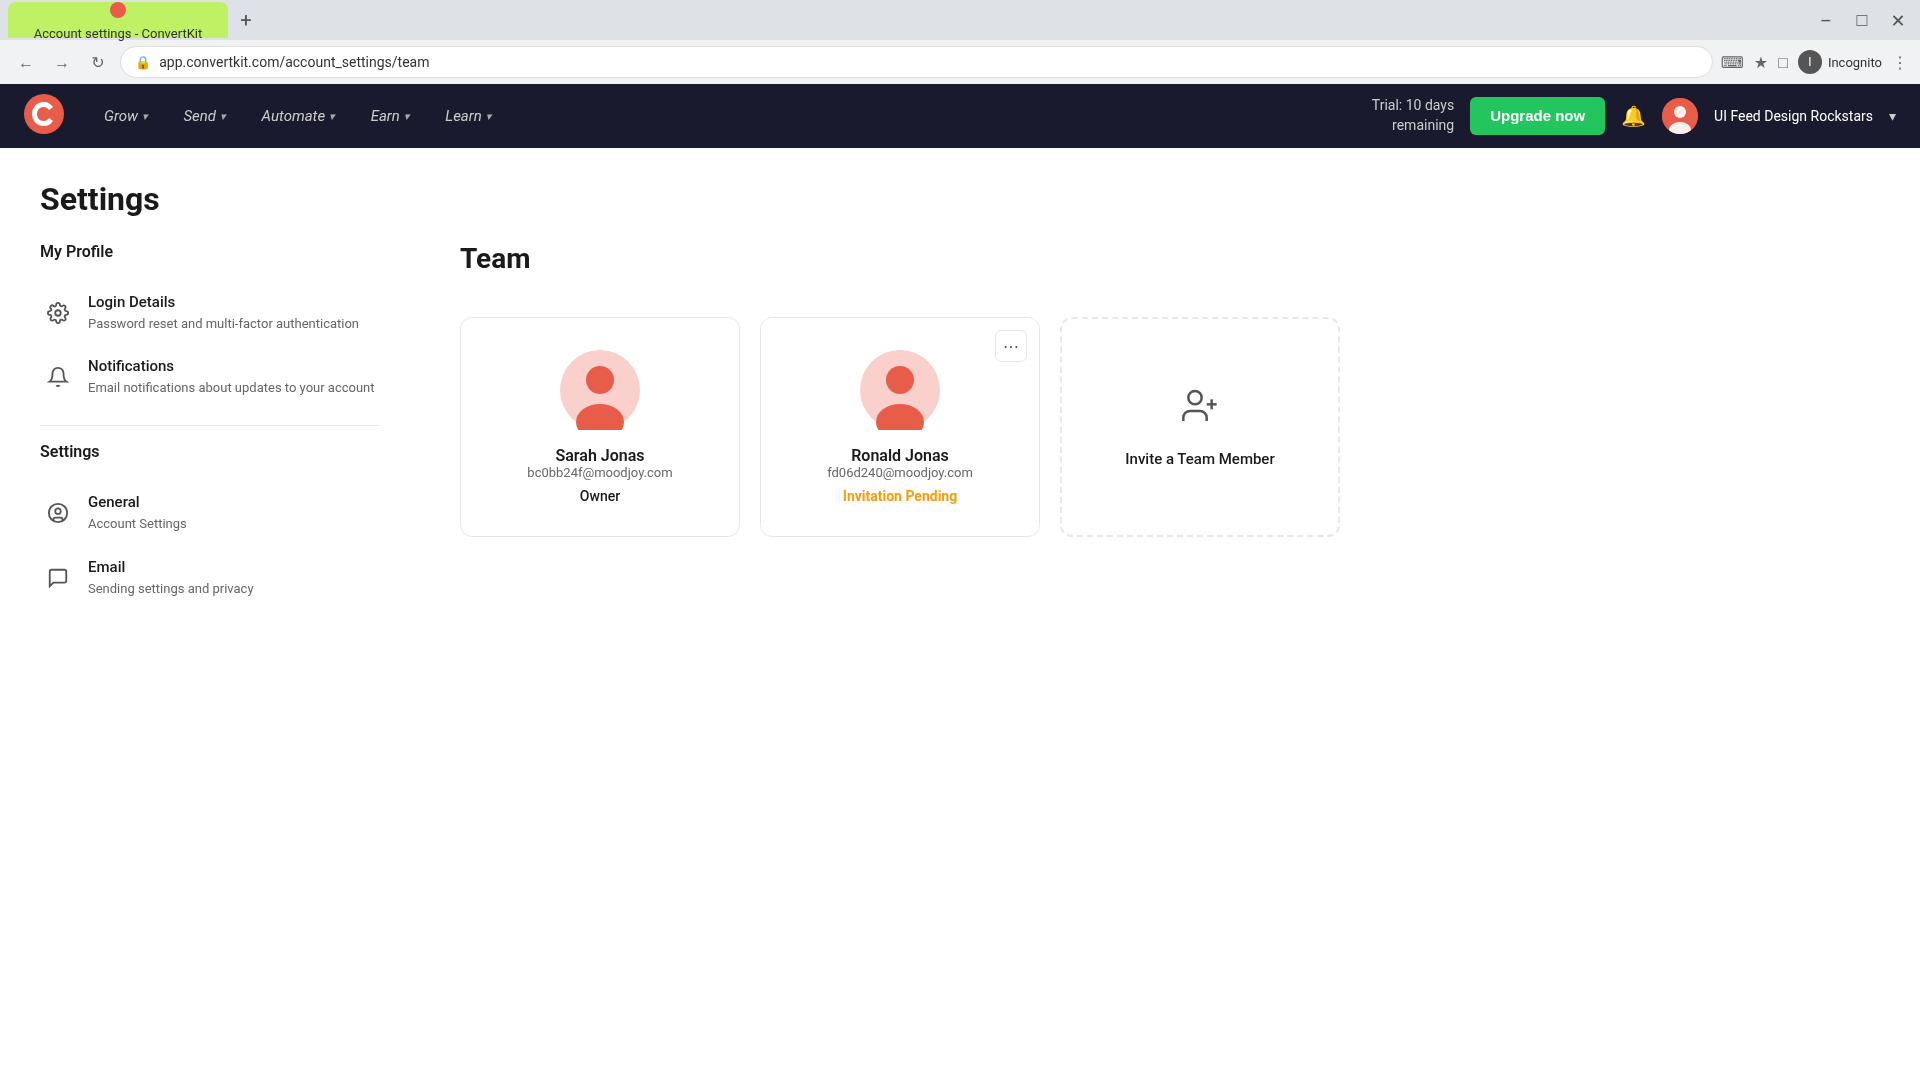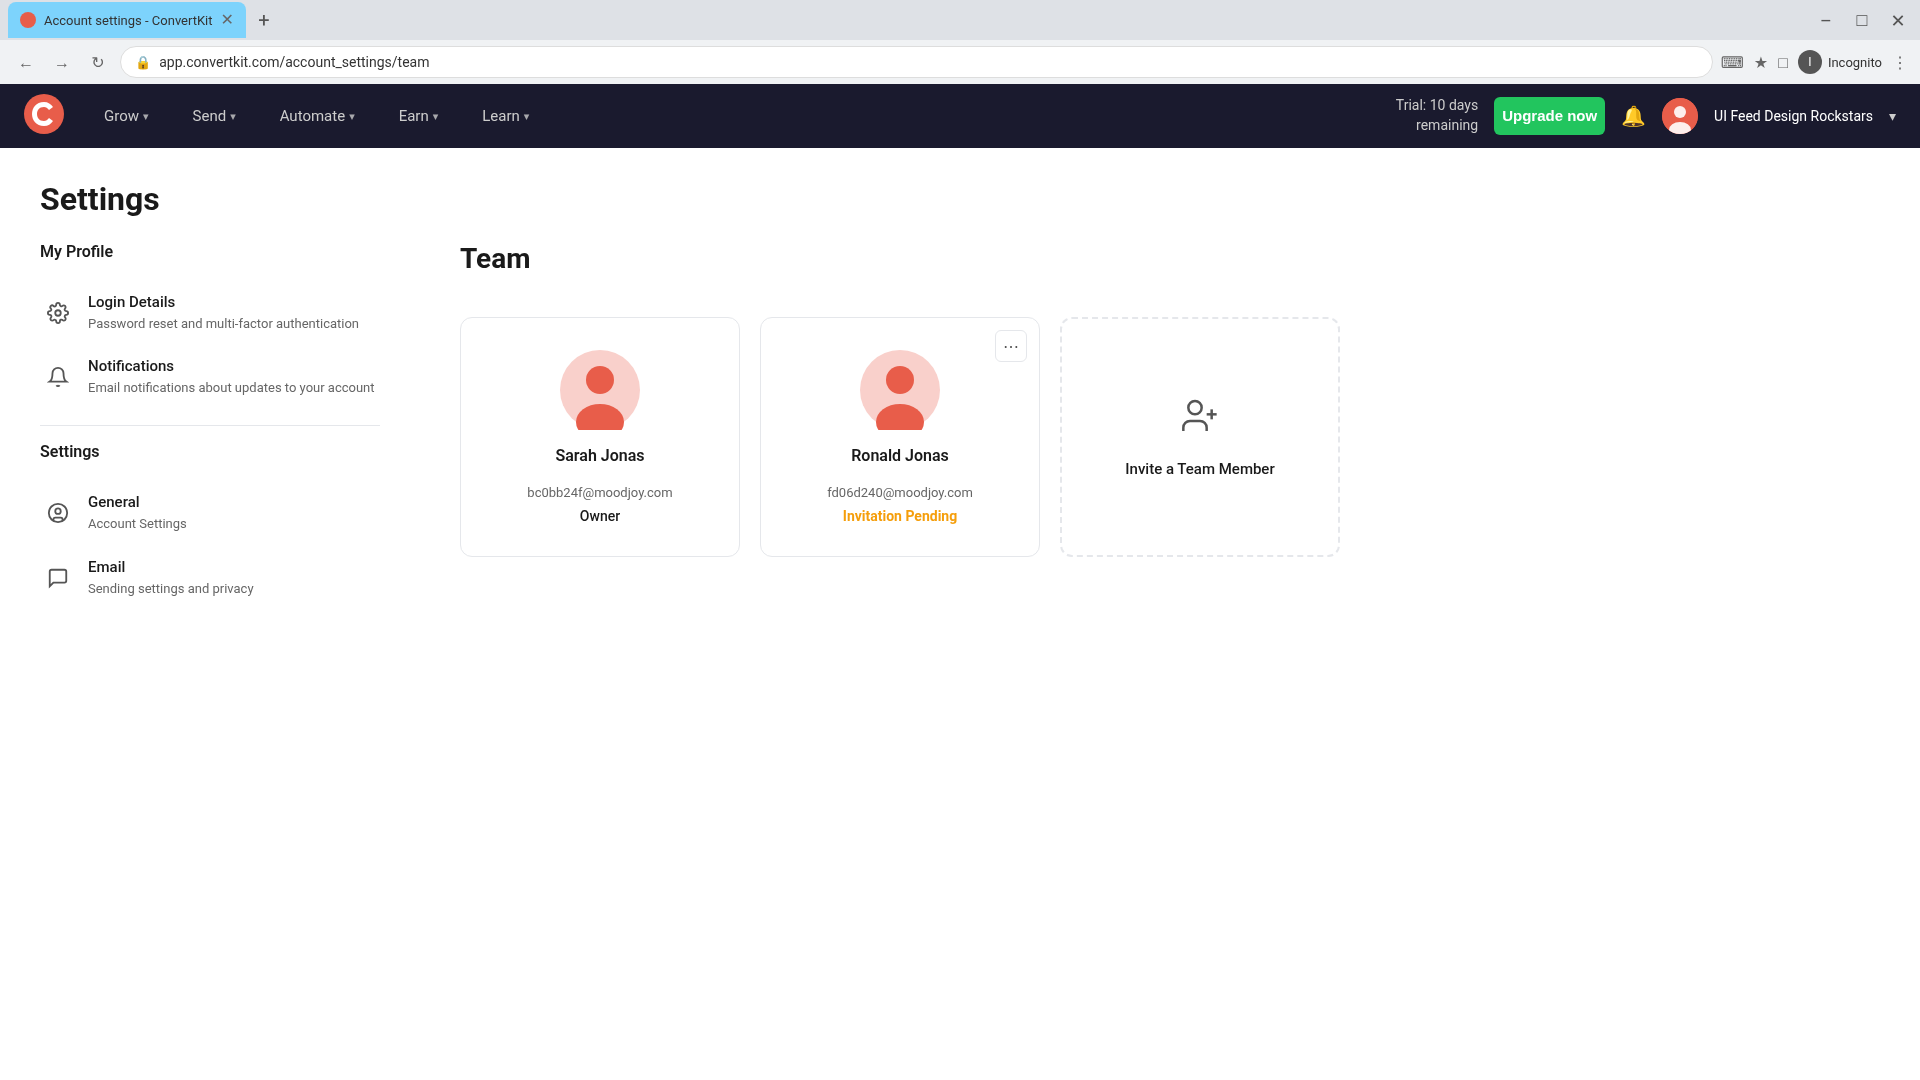--- a/index.html
+++ b/index.html
@@ -14,28 +14,29 @@
       display: flex;
       align-items: center;
       height: 40px;
       background: #dee1e6;
       padding: 0 8px;
       gap: 4px;
     }
     .browser-tab {
       display: flex;
       align-items: center;
-      background: #7dd3fc;
+      background: #bef264;
       border-radius: 8px 8px 0 0;
       padding: 0 12px;
       height: 36px;
       gap: 8px;
       font-size: 13px;
       color: #333;
       min-width: 220px;
+      flex-direction: column;
     }
     .tab-favicon {
       width: 16px;
       height: 16px;
       background: #e85d4a;
       border-radius: 50%;
       flex-shrink: 0;
     }
     .tab-close {
       margin-left: auto;
@@ -136,22 +137,23 @@
     }
     .nav-logo {
       width: 40px;
       height: 40px;
       margin-right: 24px;
       flex-shrink: 0;
     }
     .nav-items {
       display: flex;
       align-items: flex-start;
-      gap: 12px;
+      gap: 4px;
       flex: 1;
+      font-style: italic;
     }
     .nav-item {
       display: flex;
       align-items: center;
       gap: 4px;
       color: #ccc;
       font-size: 15px;
       padding: 0 16px;
       height: 64px;
       cursor: pointer;
@@ -162,21 +164,21 @@
       display: flex;
       align-items: center;
       gap: 16px;
       margin-left: auto;
     }
     .upgrade-btn {
       background: #22c55e;
       color: #fff;
       border: none;
       border-radius: 6px;
-      padding: 10px 8px;
+      padding: 10px 20px;
       font-size: 15px;
       font-weight: 600;
       cursor: pointer;
       line-height: 1.2;
       text-align: left;
     }
     .bell-icon {
       color: #ccc;
       font-size: 20px;
       cursor: pointer;
@@ -316,21 +318,21 @@
     .team-card-avatar {
       width: 80px;
       height: 80px;
       margin-bottom: 16px;
     }
     .avatar-svg { width: 80px; height: 80px; }
     .team-card-name {
       font-size: 16px;
       font-weight: 600;
       color: #1a1a1a;
-      margin-bottom: 20px;
+      margin-bottom: 0;
       text-align: center;
     }
     .team-card-email {
       font-size: 13px;
       color: #666;
       margin-bottom: 8px;
       text-align: center;
     }
     .team-card-role {
       font-size: 14px;

